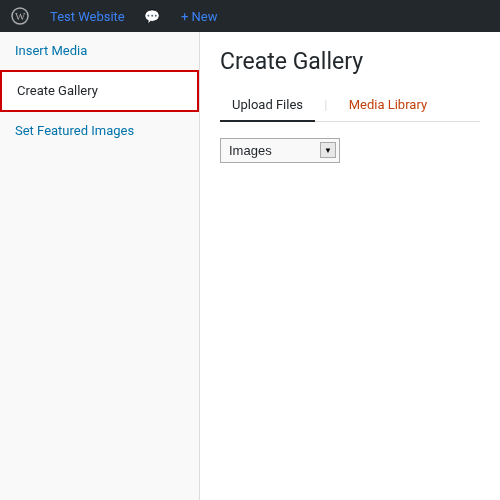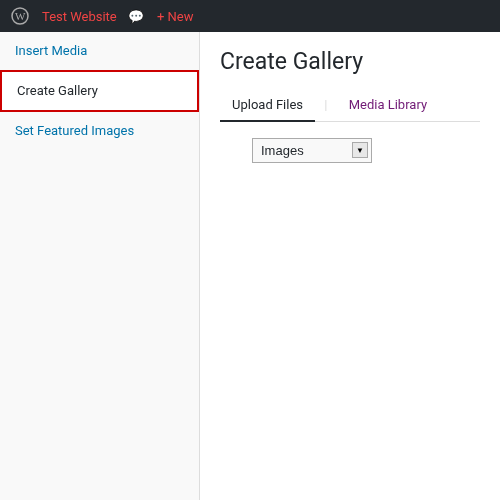--- a/index.html
+++ b/index.html
@@ -21,26 +21,27 @@
     .admin-bar {
       background: #23282d;
       height: 32px;
       display: flex;
       align-items: center;
       padding: 0 10px;
       gap: 12px;
     }
 
     .admin-bar-item {
-      color: #ef4444;
+      color: #3b82f6;
       font-size: 13px;
       display: flex;
       align-items: center;
       gap: 4px;
       cursor: pointer;
+      margin-left: 8px;
     }
 
     .admin-bar-logo {
       width: 20px;
       height: 20px;
       background: #23282d;
       display: flex;
       align-items: center;
       justify-content: center;
     }
@@ -100,21 +101,21 @@
       display: flex;
       gap: 6px;
       margin-bottom: 16px;
       border-bottom: 1px solid #ddd;
       padding-bottom: 0;
     }
 
     .tab-item {
       padding: 8px 12px;
       font-size: 13px;
-      color: #701a75;
+      color: #c2410c;
       cursor: pointer;
       text-decoration: none;
       border-bottom: 2px solid transparent;
       margin-bottom: -1px;
     }
 
     .tab-item.active {
       color: #23282d;
       border-bottom: 2px solid #23282d;
     }
@@ -142,21 +143,20 @@
       color: #23282d;
       appearance: none;
       -webkit-appearance: none;
       cursor: pointer;
       min-width: 120px;
     }
 
     .select-wrapper {
       position: relative;
       display: inline-block;
-      margin-left: 32px;
     }
 
     .select-arrow {
       position: absolute;
       right: 4px;
       top: 50%;
       transform: translateY(-50%);
       pointer-events: none;
       width: 16px;
       height: 16px;

